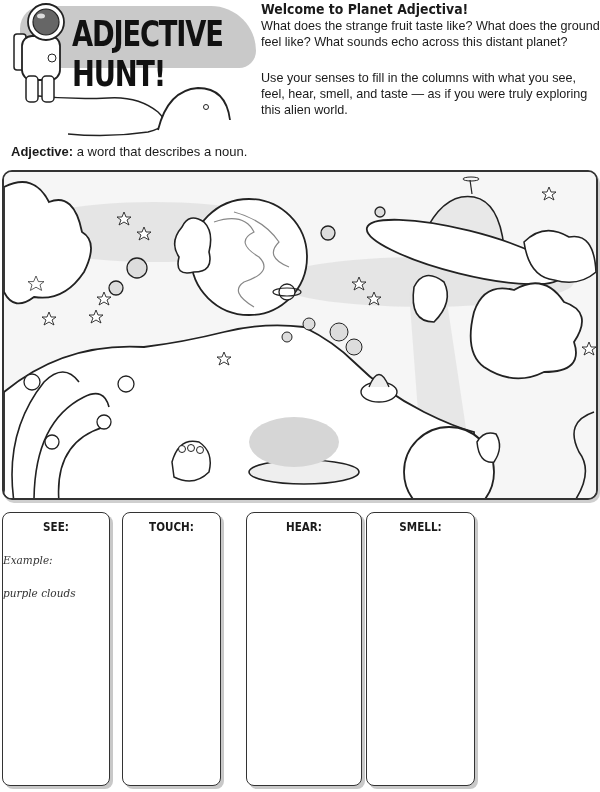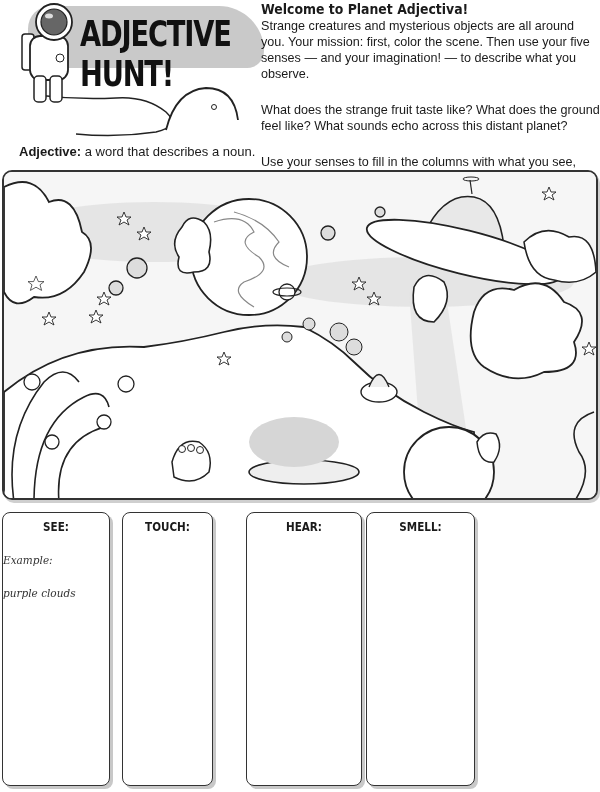--- a/index.html
+++ b/index.html
@@ -1,17 +1,17 @@
 <!DOCTYPE html>
 <html><head>
 <meta charset="utf-8">
 <style>
   * { box-sizing: border-box; margin: 0; padding: 0; }
   body { width: 600px; height: 792px; background: #fff; position: relative; overflow: hidden; font-family: "Liberation Sans", sans-serif; color: #1a1a1a; }
-  .header-left { position: absolute; left: 16px; top: 0; width: 250px; height: 165px; }
+  .header-left { position: absolute; left: 8px; top: 0; width: 250px; height: 165px; }
   .space-smudge { position: absolute; left: 12px; top: 6px; width: 236px; height: 62px; background: #c9c9c9; border-radius: 40px 80px 30px 60px; }
   .title { position: absolute; left: 64px; top: 14px; font-family: "DejaVu Sans", sans-serif; font-weight: bold; font-size: 35px; line-height: 40px; letter-spacing: -1.5px; transform: scaleX(0.78); transform-origin: left top; color: #111; }
   .astronaut { position: absolute; left: 2px; top: 2px; }
   .moon-svg { position: absolute; left: 0; top: 0; }
   .definition { position: absolute; left: 3px; top: 144px; font-size: 13px; }
   .definition b { font-weight: bold; }
   .header-right { position: absolute; left: 261px; top: 0px; width: 340px; }
   .welcome { font-family: "DejaVu Sans", sans-serif; font-weight: bold; font-size: 14.5px; transform: scaleX(0.86); transform-origin: left; white-space: nowrap; margin-top: 1px; }
   .para { font-size: 12.6px; line-height: 16px; margin-top: 1px; }
   .para + .para { margin-top: 20px; }
@@ -44,21 +44,20 @@
   </svg>
   <div class="title">
     <div>ADJECTIVE</div>
     <div>HUNT!</div>
   </div>
   <div class="definition"><b>Adjective:</b><span> a word that describes a noun.</span></div>
 </div>
 
 <div class="header-right">
   <div class="welcome">Welcome to Planet Adjectiva!</div>
-  <p class="para">Strange creatures and mysterious objects are all around you. Your mission: first, color the scene. Then use your five senses — and your imagination! — to describe what you observe.</p>
   <p class="para">What does the strange fruit taste like? What does the ground feel like? What sounds echo across this distant planet?</p>
   <p class="para">Use your senses to fill in the columns with what you see, feel, hear, smell, and taste — as if you were truly exploring this alien world.</p>
 </div>
 
 <div class="scene">
   <svg width="596" height="330" viewBox="0 0 596 330">
     <defs>
       <radialGradient id="haze" cx="50%" cy="50%" r="50%">
         <stop offset="0%" stop-color="#d8d8d8"></stop>
           <stop offset="100%" stop-color="#fafafa"></stop>
@@ -145,21 +144,21 @@
     </g>
   </svg>
 </div>
 
 <div class="columns">
   <div class="col" style="left:2px;width:108px;">
     <div class="col-head">SEE:</div>
     <div class="col-example">Example:</div>
     <div class="col-example">purple clouds</div>
   </div>
-  <div class="col" style="left:122px;width:91px;">
+  <div class="col" style="left:122px;width:99px;">
     <div class="col-head">TOUCH:</div>
   </div>
   <div class="col" style="left:246px;width:116px;">
     <div class="col-head">HEAR:</div>
   </div>
   <div class="col" style="left:366px;width:109px;">
     <div class="col-head">SMELL:</div>
   </div>
 </div>
 

